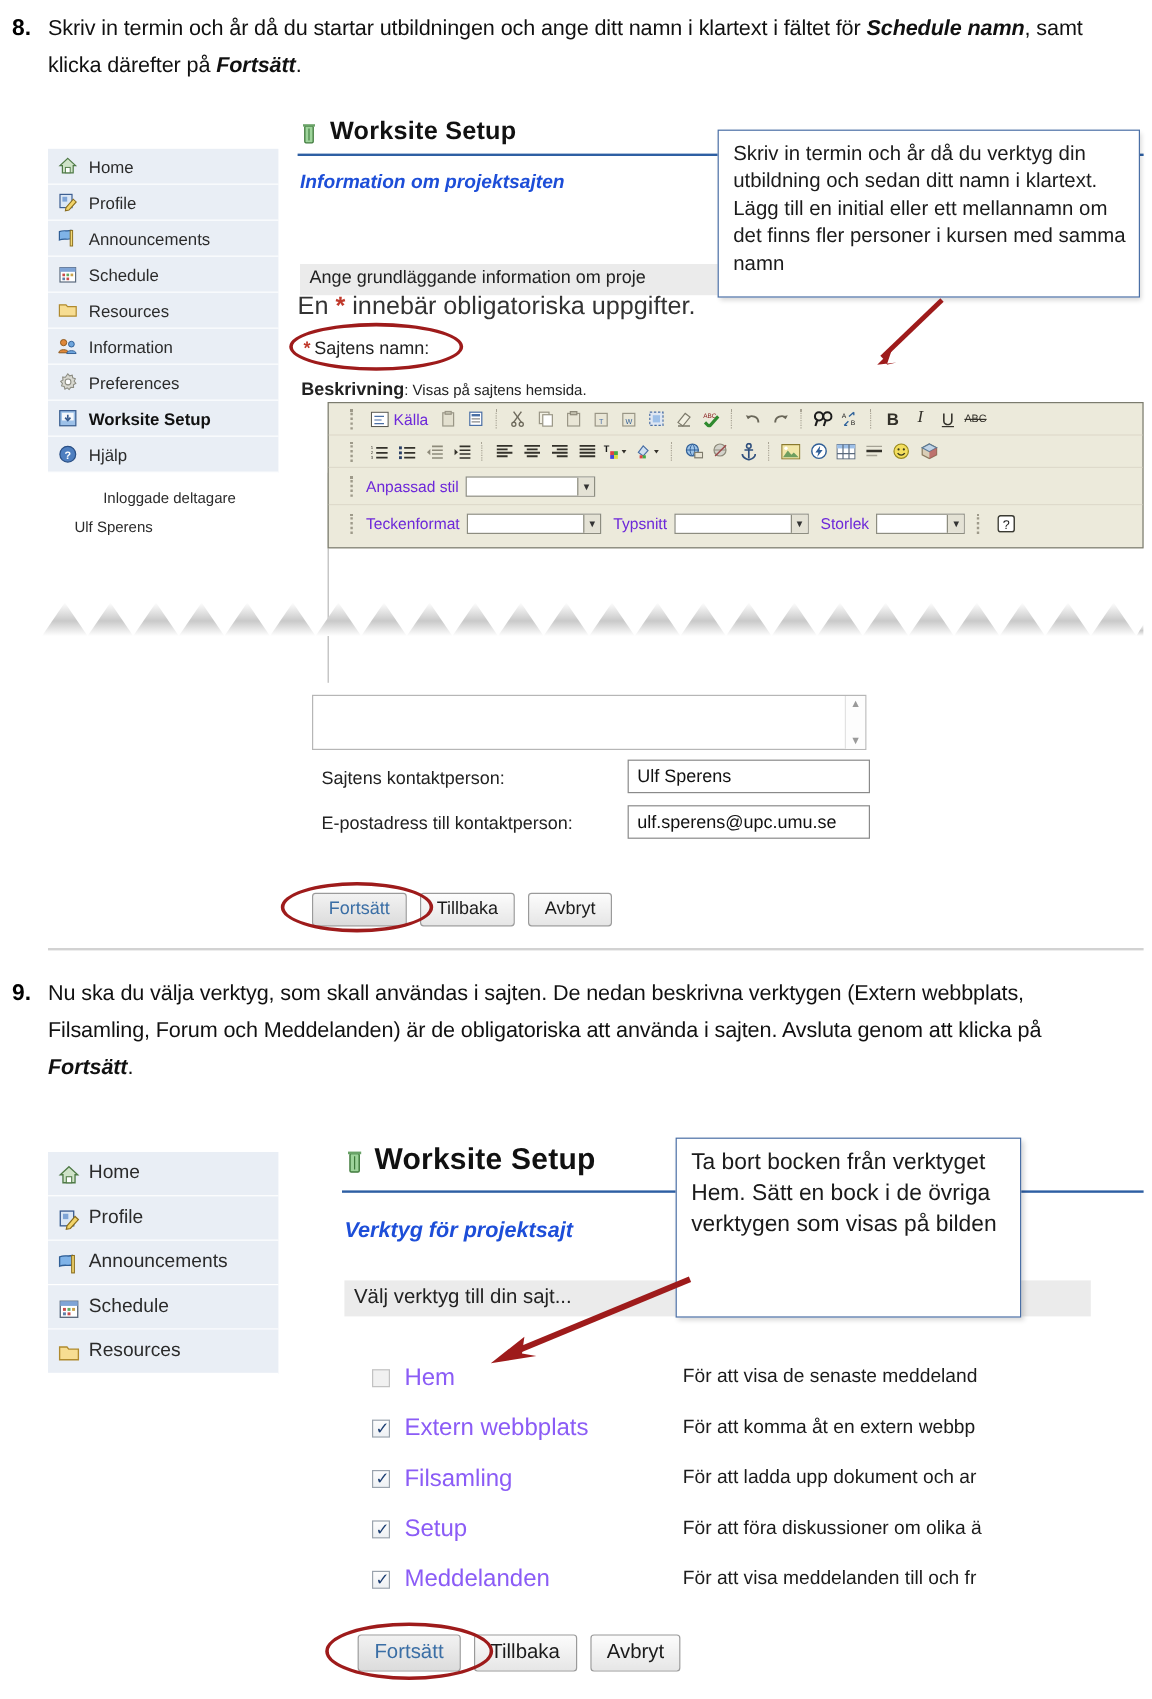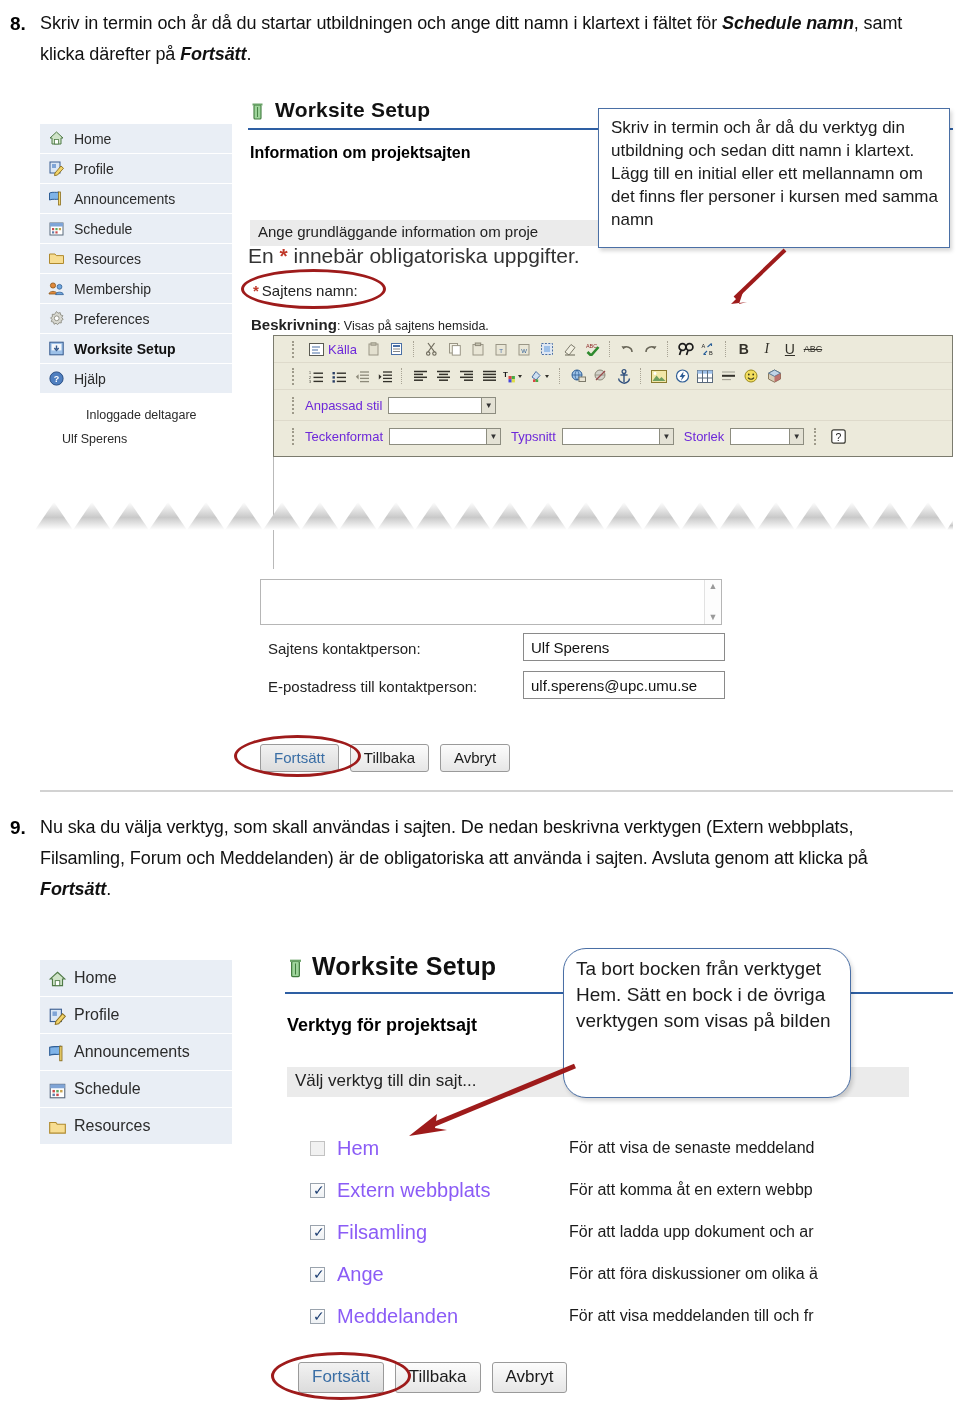--- a/index.html
+++ b/index.html
@@ -111,21 +111,22 @@
   .head-rule {
     position: absolute;
     height: 2px;
     background: #2e5fa3;
   }
 
   .section-head {
     position: absolute;
     font-size: 16px;
     font-weight: bold;
-    color: #000000;
+    color: #1d4ed8;
+    font-style: italic;
   }
   .instr-bar {
     position: absolute;
     background: #ebebeb;
     font-size: 15px;
     color: #222;
     padding: 3px 8px 4px 8px;
     box-sizing: border-box;
     white-space: nowrap;
     overflow: hidden;
@@ -398,21 +399,21 @@
     </div>
     <div class="nav-item">
       <span class="ico">
         <svg width="17" height="17" viewBox="0 0 17 17">
             <circle cx="5" cy="5.5" r="2.6" fill="#e0883a" stroke="#8a5518" stroke-width="0.8"></circle>
             <path d="M1 14 C1 10.5 9 10.5 9 14 Z" fill="#e0883a" stroke="#8a5518" stroke-width="0.8"></path>
             <circle cx="11.5" cy="6.8" r="2.4" fill="#6fa6dd" stroke="#2f5e96" stroke-width="0.8"></circle>
             <path d="M7.6 14.6 C7.6 11.4 15.4 11.4 15.4 14.6 Z" fill="#6fa6dd" stroke="#2f5e96" stroke-width="0.8"></path>
           </svg>
       </span>
-      <span class="nav-label">Membership</span>
+      <span class="nav-label">Information</span>
     </div>
     <div class="nav-item">
       <span class="ico">
         <svg width="17" height="17" viewBox="0 0 17 17">
             <path d="M8.5 1.5 L10 3.2 L12.2 2.6 L12.6 4.9 L14.8 5.6 L13.8 7.6 L15.2 9.4 L13.2 10.6 L13.3 12.9 L11 12.8 L9.6 14.6 L8 13.2 L6.1 14.3 L5.5 12.1 L3.3 11.6 L4 9.5 L2.6 7.8 L4.5 6.6 L4.2 4.3 L6.5 4.4 Z" fill="#d8d8d0" stroke="#8c8c82" stroke-width="0.9"></path>
             <circle cx="8.7" cy="8.3" r="2.4" fill="#fff" stroke="#8c8c82" stroke-width="0.9"></circle>
           </svg>
       </span>
       <span class="nav-label">Preferences</span>
     </div>
@@ -911,21 +912,21 @@
         </svg>
     </span>
     <span class="title" style="font-size:25px">Worksite Setup</span>
   </div>
   <div class="head-rule" style="left:250px; top:52px; width:668px;"></div>
 
   <div class="section-head" style="left:252px; top:75px; font-size:18px;">Verktyg för projektsajt</div>
 
   <div class="instr-bar" style="left:252px; top:127px; width:622px; height:30px; font-size:17px; padding-top:4px;">Välj verktyg till din sajt...</div>
 
-  <div class="callout c2" style="left:528px; top:8px; width:288px; height:150px;border-radius:23px;">Ta bort bocken från verktyget Hem. Sätt en bock i de övriga verktygen som visas på bilden</div>
+  <div class="callout c2" style="left:528px; top:8px; width:288px; height:150px;">Ta bort bocken från verktyget Hem. Sätt en bock i de övriga verktygen som visas på bilden</div>
 
   <svg class="arrow" style="left:340px; top:120px; width:210px; height:90px;" viewBox="0 0 210 90">
     <line x1="200" y1="6" x2="55" y2="66" stroke="#9e1b1b" stroke-width="5"></line>
     <path d="M34 76 L62 54 L60 68 L72 70 Z" fill="#9e1b1b"></path>
   </svg>
 
   <div class="cb-row" style="left:275px; top:198px;">
     <span class="cbox off"></span>
     <span class="cb-name">Hem</span>
   </div>
@@ -944,21 +945,21 @@
         <span class="tick">✓</span>
       </span>
     <span class="cb-name">Filsamling</span>
   </div>
   <div class="cb-desc" style="left:534px; top:283px;">För att ladda upp dokument och ar</div>
 
   <div class="cb-row" style="left:275px; top:324px;">
     <span class="cbox">
         <span class="tick">✓</span>
       </span>
-    <span class="cb-name">Ange</span>
+    <span class="cb-name">Setup</span>
   </div>
   <div class="cb-desc" style="left:534px; top:325px;">För att föra diskussioner om olika ä</div>
 
   <div class="cb-row" style="left:275px; top:366px;">
     <span class="cbox">
         <span class="tick">✓</span>
       </span>
     <span class="cb-name">Meddelanden</span>
   </div>
   <div class="cb-desc" style="left:534px; top:367px;">För att visa meddelanden till och fr</div>

